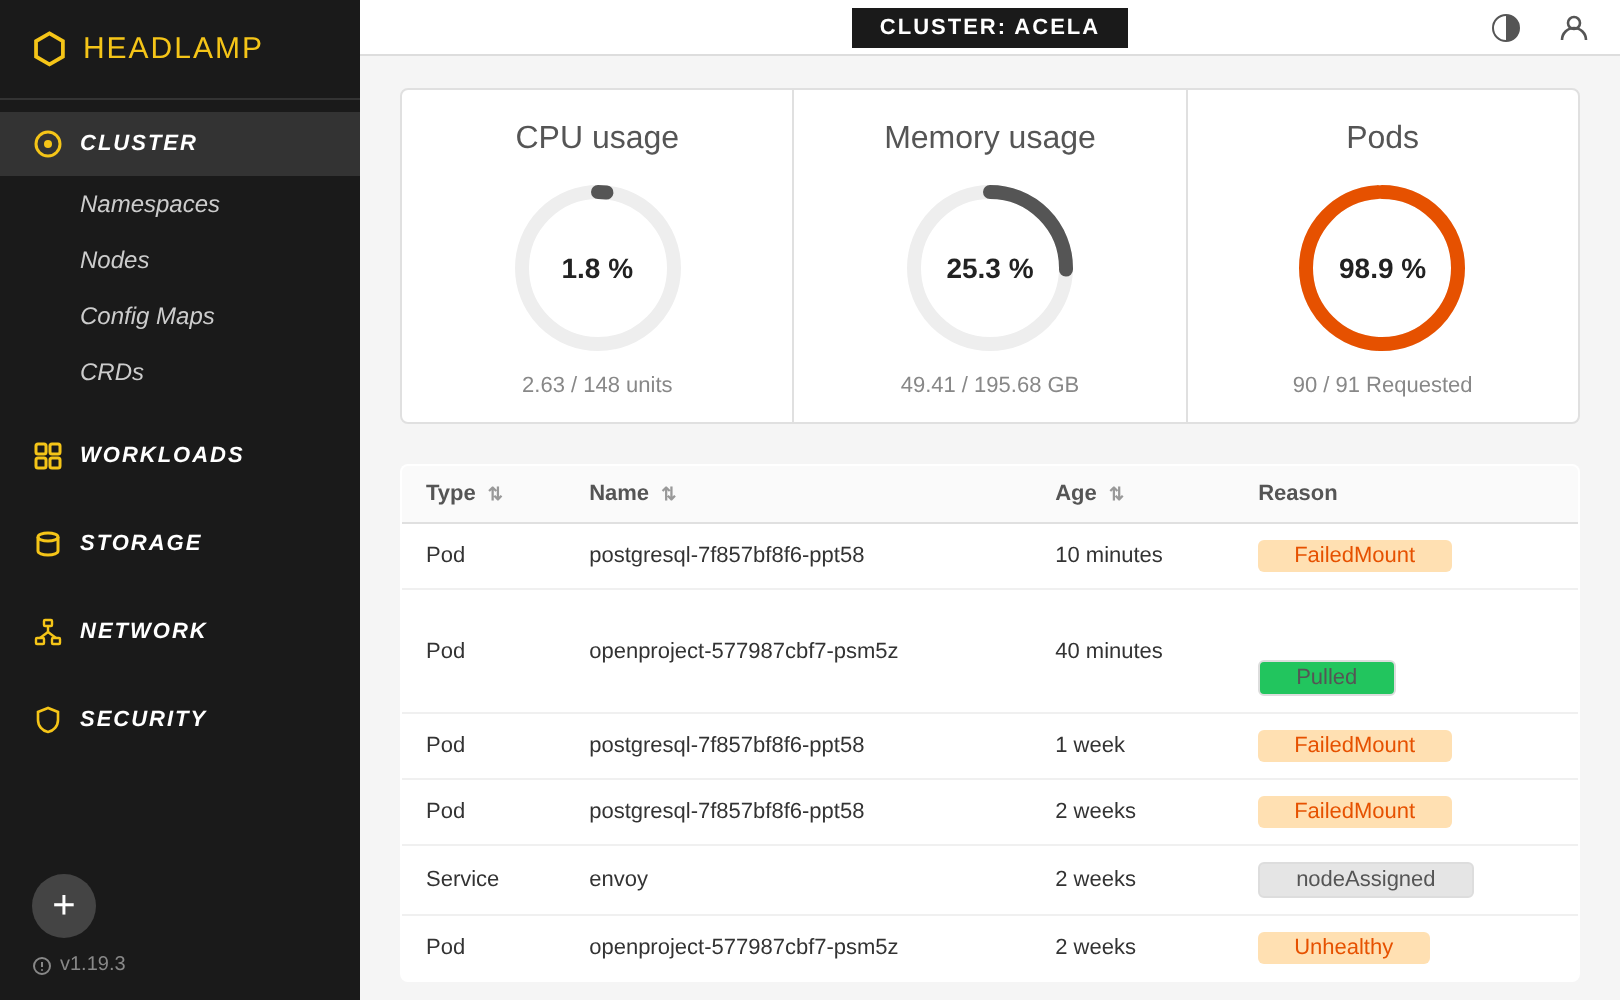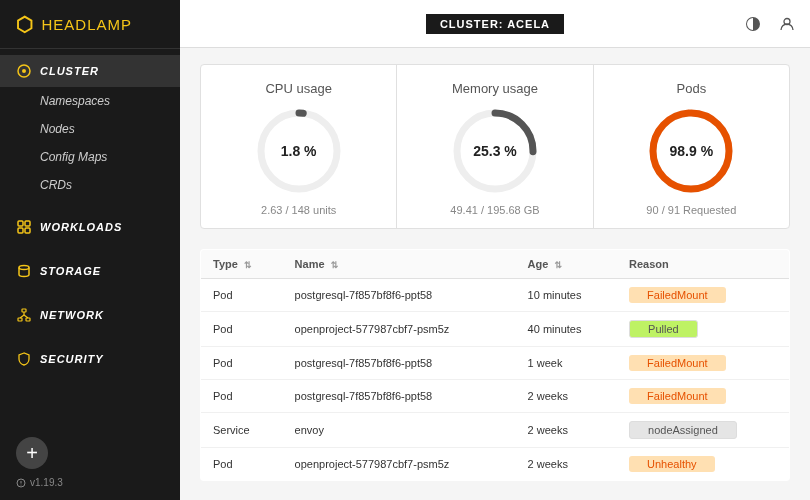--- a/index.html
+++ b/index.html
@@ -89,21 +89,21 @@
 
     
     #main {
       flex: 1;
       display: flex;
       flex-direction: column;
       height: 500px;
       overflow: hidden;
     }
     #topbar {
-      height: 48px;
+      height: 28px;
       background: #fff;
       border-bottom: 1px solid #ddd;
       display: flex;
       align-items: center;
       justify-content: center;
       position: relative;
     }
     .cluster-badge {
       background: #1a1a1a;
       color: #fff;
@@ -145,21 +145,21 @@
     }
     .gauge-item {
       flex: 1;
       display: flex;
       flex-direction: column;
       align-items: center;
       padding: 16px 12px 12px;
       border-right: 1px solid #e0e0e0;
     }
     .gauge-item:last-child { border-right: none; }
-    .gauge-title { font-size: 13px; color: #555; margin-bottom: 10px; }
+    .gauge-title { font-size: 16px; color: #555; margin-bottom: 10px; }
     .gauge-circle {
       position: relative;
       width: 90px;
       height: 90px;
       margin-bottom: 8px;
     }
     .gauge-circle svg { transform: rotate(-90deg); }
     .gauge-value {
       position: absolute;
       top: 50%;
@@ -200,21 +200,21 @@
     .events-table tr:last-child td { border-bottom: none; }
     .sort-arrow { display: inline-block; margin-left: 3px; color: #999; font-size: 9px; }
     .reason-badge {
       display: inline-block;
       padding: 2px 18px;
       border-radius: 3px;
       font-size: 11px;
       font-weight: 500;
     }
     .badge-failed { background: #ffe0b2; color: #e65100; }
-    .badge-pulled { background: #bef264; color: #555; border: 1px solid #ddd; }
+    .badge-pulled { background: #22c55e; color: #555; border: 1px solid #ddd; margin-top: 27px; }
     .badge-node { background: #e5e5e5; color: #555; border: 1px solid #ddd; }
     .badge-unhealthy { background: #ffe0b2; color: #e65100; }
   </style>
 </head>
 <body>
 
 <div id="sidebar">
   <div id="logo-area">
     <span class="logo-icon">⬡</span>
     <span class="logo-text">HEADLAMP</span>

